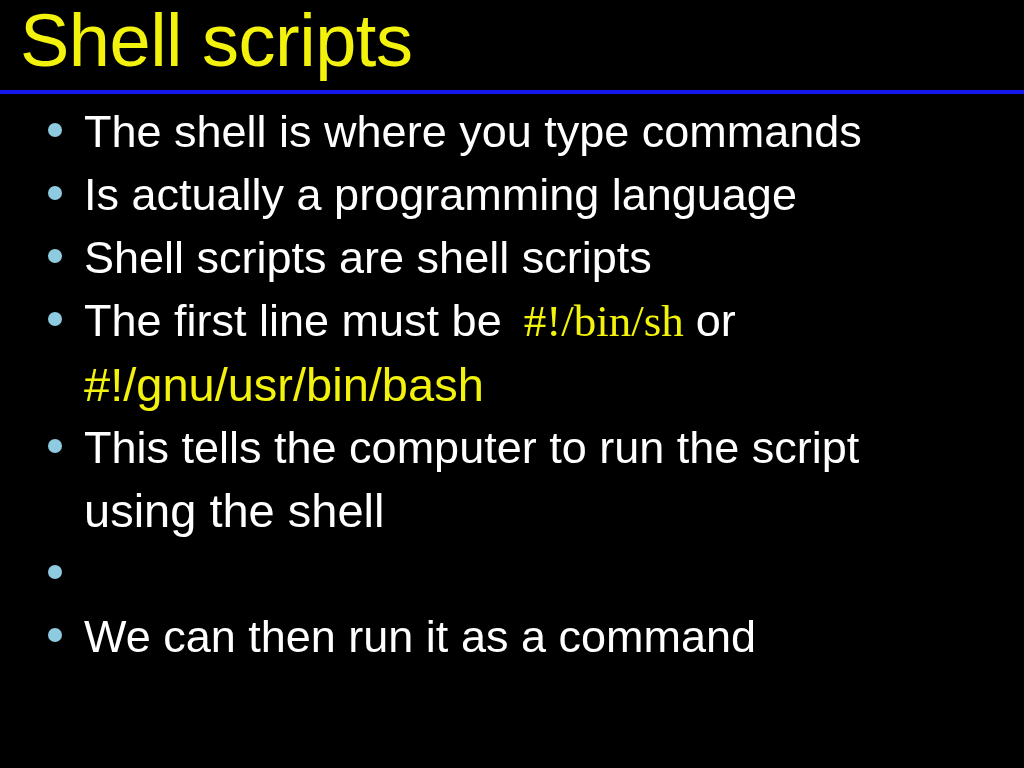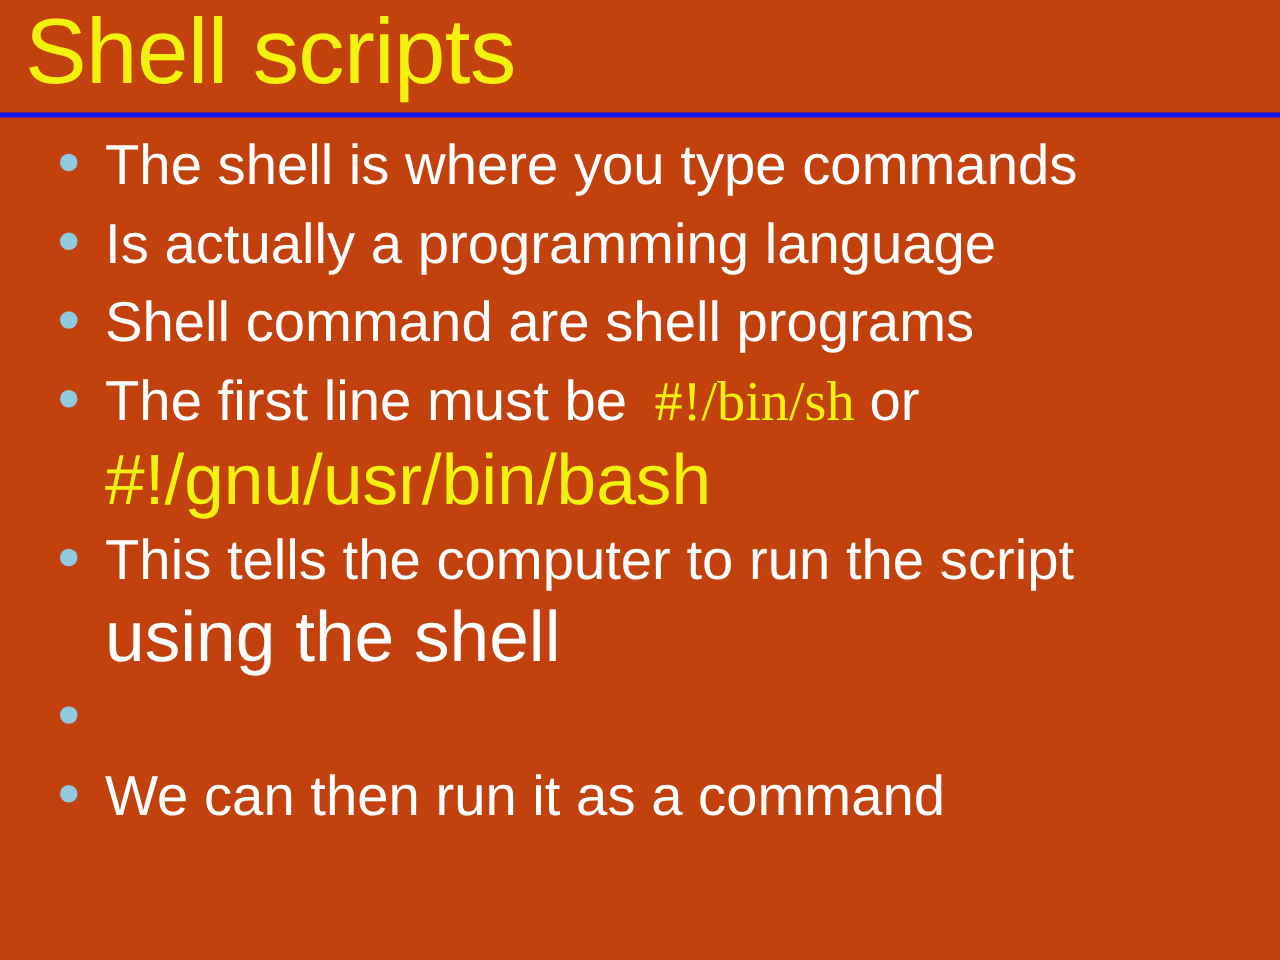--- a/index.html
+++ b/index.html
@@ -10,21 +10,21 @@
   body {
     width: 1024px;
     height: 768px;
     overflow: hidden;
     font-family: "Liberation Sans", sans-serif;
   }
   #slide {
     position: relative;
     width: 1024px;
     height: 768px;
-    background: #c2410c;
+    background: #000000;
     box-sizing: border-box;
   }
 
   
   #title-area {
     position: absolute;
     left: 0;
     top: 0;
     width: 1024px;
     height: 90px;
@@ -76,21 +76,21 @@
     line-height: 63px;
     color: #ffffff;
     white-space: nowrap;
   }
   .bullet-text .code {
     color: #f2f20d;
     font-family: Liberation Serif, serif;
   }
   .cont-line {
     display: block;
-    font-size: 57px;
+    font-size: 47px;
     line-height: 63px;
     color: #ffffff;
     white-space: pre;
   }
   .cont-line.code {
     color: #f2f20d;
   }
   .gap-sm { display: inline-block; width: 22px; }
   .gap-xs { display: inline-block; width: 12px; }
 </style>
@@ -111,21 +111,21 @@
       <span class="bullet-text">The shell is where you type commands</span>
     </div>
 
     <div class="bullet-row">
       <span class="bullet-dot"></span>
       <span class="bullet-text">Is actually a programming language</span>
     </div>
 
     <div class="bullet-row">
       <span class="bullet-dot"></span>
-      <span class="bullet-text">Shell command are shell programs</span>
+      <span class="bullet-text">Shell scripts are shell scripts</span>
     </div>
 
     <div class="bullet-row">
       <span class="bullet-dot"></span>
       <span class="bullet-text"><span>The first line must be</span><span class="gap-sm"></span><span class="code">#!/bin/sh</span><span class="gap-xs"></span><span>or</span></span>
       <span class="cont-line code">#!/gnu/usr/bin/bash</span>
     </div>
 
     <div class="bullet-row">
       <span class="bullet-dot"></span>

